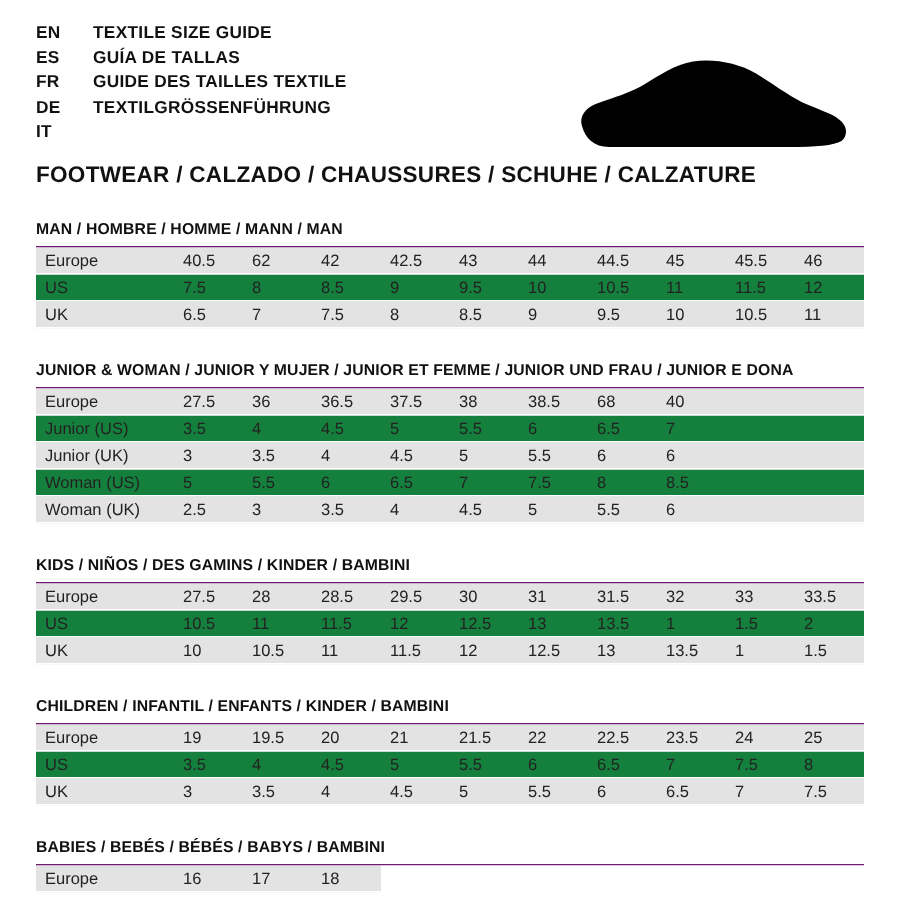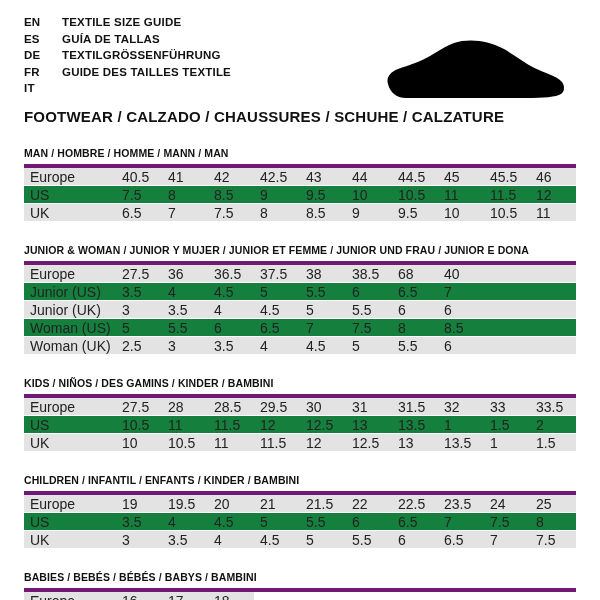--- a/index.html
+++ b/index.html
@@ -61,28 +61,28 @@
 
   
   .group {
     margin-top: 22px;
   }
   .group-heading {
     font-size: 10.5px;
     font-weight: bold;
     letter-spacing: 0.1px;
     padding-bottom: 5px;
-    border-bottom: 4px solid #701a75;
+    border-bottom: 1px solid #701a75;
     color: #111;
   }
   table.size {
     border-collapse: collapse;
     width: 100%;
     table-layout: fixed;
-    font-size: 14px;
+    font-size: 11px;
   }
   table.size td {
     height: 17px;
     padding: 0 0 0 6px;
     border-bottom: 1px solid #ffffff;
     white-space: nowrap;
     color: #222;
   }
   table.size tr.shaded td {
     background: #e3e3e3;
@@ -105,26 +105,26 @@
     <div class="lang-list">
       <div class="lang-row">
         <span class="lang-code">EN</span>
         <span class="lang-title">TEXTILE SIZE GUIDE</span>
       </div>
       <div class="lang-row">
         <span class="lang-code">ES</span>
         <span class="lang-title">GUÍA DE TALLAS</span>
       </div>
       <div class="lang-row">
+        <span class="lang-code">FR</span>
+        <span class="lang-title">GUIDE DES TAILLES TEXTILE</span>
+      </div>
+      <div class="lang-row">
         <span class="lang-code">DE</span>
         <span class="lang-title">TEXTILGRÖSSENFÜHRUNG</span>
-      </div>
-      <div class="lang-row">
-        <span class="lang-code">FR</span>
-        <span class="lang-title">GUIDE DES TAILLES TEXTILE</span>
       </div>
       <div class="lang-row">
         <span class="lang-code">IT</span>
       </div>
     </div>
 
     <div class="shoe-icon">
       <svg viewBox="0 0 190 66" width="190" height="66" aria-hidden="true">
         <path fill="#000000" d="M12 46 C10 40 14 34 22 31 C33 27 44 24 54 18 C64 12 74 5 86 3 C100 1 116 4 128 11 C140 18 151 27 163 32 C172 36 180 38 185 43 C189 47 189 53 185 56 C180 59 168 60 150 60 L30 60 C20 60 14 54 12 46 Z"></path>
       </svg>
@@ -133,21 +133,21 @@
 
   <div class="section-title">FOOTWEAR / CALZADO / CHAUSSURES / SCHUHE / CALZATURE</div>
 
   <div class="group">
     <div class="group-heading">MAN / HOMBRE / HOMME / MANN / MAN</div>
     <table class="size">
       <tbody>
           <tr class="shaded">
         <td class="label">Europe</td>
         <td>40.5</td>
-        <td>41</td>
+        <td>62</td>
         <td>42</td>
         <td>42.5</td>
         <td>43</td>
         <td>44</td>
         <td>44.5</td>
         <td>45</td>
         <td>45.5</td>
         <td>46</td>
       </tr>
       <tr class="plain">

